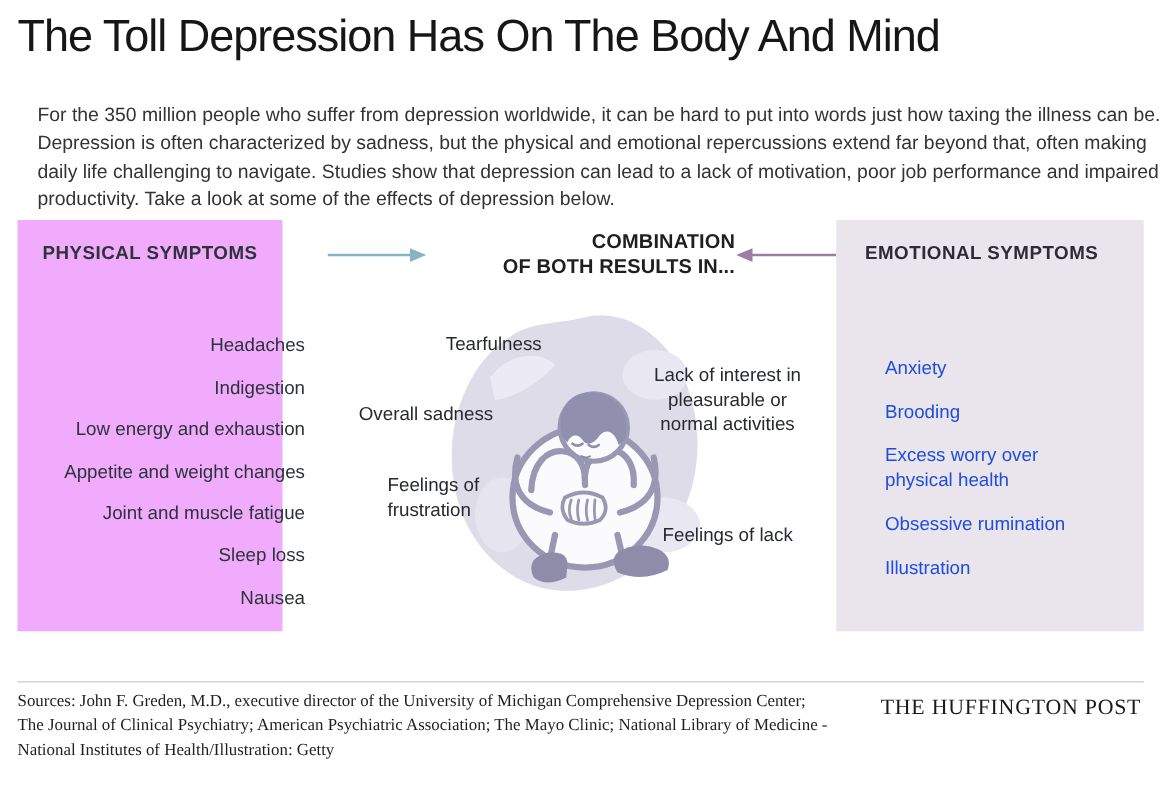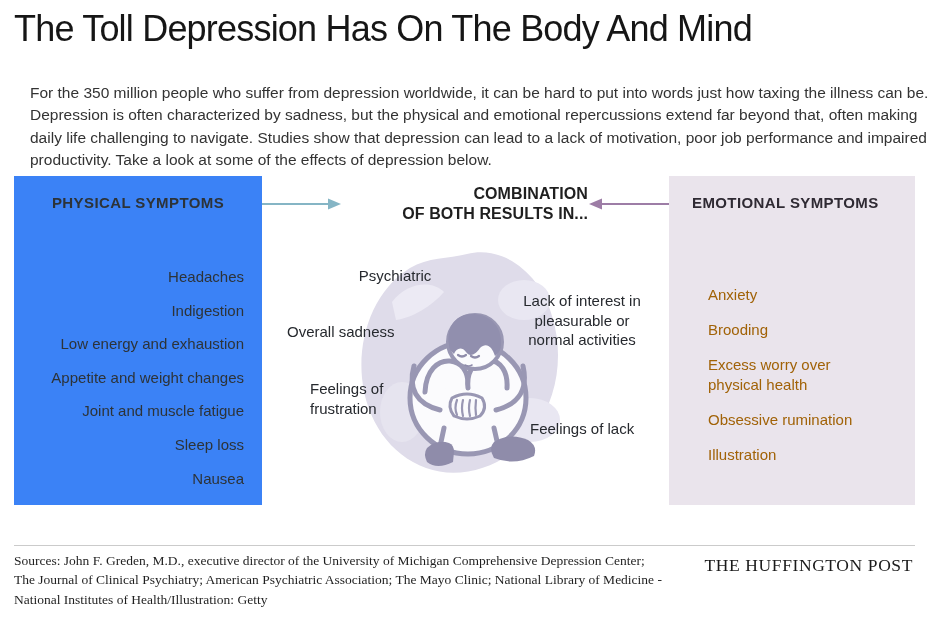--- a/index.html
+++ b/index.html
@@ -9,35 +9,35 @@
   }
   .title{
     position:absolute;left:14px;top:8px;margin:0;
     font-size:36px;font-weight:normal;letter-spacing:-0.8px;color:#161616;
   }
   .intro{
     position:absolute;left:14px;top:66px;width:906px;margin:16px;
     font-size:15.5px;line-height:22.3px;color:#333333;
   }
   .panel{position:absolute;top:176px;height:329px;}
-  .panel-physical{left:14px;width:248px;background:#3b82f6;}
+  .panel-physical{left:14px;width:212px;background:#f0abfc;}
   .panel-emotional{left:669px;width:246px;background:#eae4ec;}
   .panel h2{
     margin:0;font-size:15px;font-weight:bold;letter-spacing:0.4px;color:#2d3338;
   }
   .panel-physical h2{padding-top:18px;text-align:center;}
   .panel-emotional h2{padding:18px 0 0 23px;color:#2f2a33;}
   .panel ul{list-style:none;margin:16px;padding:0;position:absolute;}
   .panel-physical ul{
     top:68px;left:8px;width:206px;text-align:right;
     font-size:15px;line-height:33.6px;color:#2d3338;white-space:nowrap;
   }
   .panel-emotional ul{
     top:93px;left:23px;width:172px;
-    font-size:15px;line-height:20px;color:#a16207;
+    font-size:15px;line-height:20px;color:#1d4ed8;
   }
   .panel-emotional ul li{margin-bottom:15px;}
   .combo-heading{
     position:absolute;left:341px;top:184px;width:247px;text-align:right;
     font-size:16px;font-weight:bold;line-height:19.5px;color:#1f1f1f;letter-spacing:0.1px;
   }
   .arrow{position:absolute;top:197px;}
   .arrow-left{left:262px;}
   .arrow-right{left:588px;}
   .figure{position:absolute;left:352px;top:242px;}
@@ -123,21 +123,21 @@
     <path d="M105 158 q-3 8 0 15 M111 158 q-2 8 0 16 M118 158 q-2 8 0 16 M124 158 q-1 8 0 15" stroke="#9997b3" stroke-width="2.2" fill="none" stroke-linecap="round"></path>
     <circle cx="123" cy="100" r="27" fill="#fbfbfd" stroke="#9997b3" stroke-width="4"></circle>
     <path d="M97 103 C94 82 106 71 122 72 C138 73 150 84 149 102 C149 108 146 112 143 114 C140 104 134 100 128 106 C124 112 118 116 114 110 C110 104 104 106 102 112 C99 109 97 107 97 103 Z" fill="#918fae"></path>
     <path d="M106 113 q4 3 8 0" stroke="#8f8caa" stroke-width="2.2" fill="none" stroke-linecap="round"></path>
     <path d="M119 114 q4 3 8 0" stroke="#8f8caa" stroke-width="2.2" fill="none" stroke-linecap="round"></path>
     <path d="M113 123 q4 2 7 0" stroke="#8f8caa" stroke-width="1.6" fill="none" stroke-linecap="round"></path>
     <path d="M75 206 q10 -9 22 -5 q5 2 5 9 l-1 10 q-16 8 -26 0 q-4 -8 0 -14 Z" fill="#8f8caa"></path>
     <path d="M142 200 q16 -10 34 -2 q10 6 6 16 q-20 10 -40 2 q-6 -10 0 -16 Z" fill="#8f8caa"></path>
   </svg>
 
-  <div class="flabel lbl-suicidality">Psychiatric</div>
+  <div class="flabel lbl-suicidality">Tearfulness</div>
   <div class="flabel lbl-lack">Lack of interest in pleasurable or normal activities</div>
   <div class="flabel lbl-overall">Overall sadness</div>
   <div class="flabel lbl-frustration">Feelings of frustration</div>
   <div class="flabel lbl-guilt">Feelings of lack</div>
 
   <div class="divider"></div>
 
   <div class="sources">
       <div>Sources: John F. Greden, M.D., executive director of the University of Michigan Comprehensive Depression Center;</div>
       <div>The Journal of Clinical Psychiatry; American Psychiatric Association; The Mayo Clinic; National Library of Medicine -</div>

